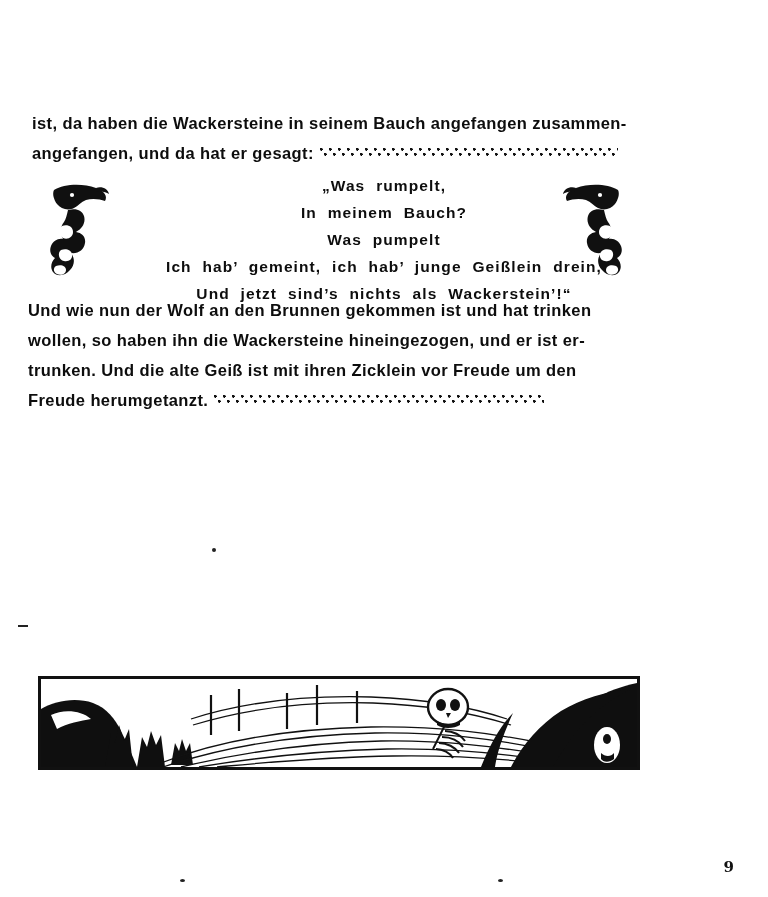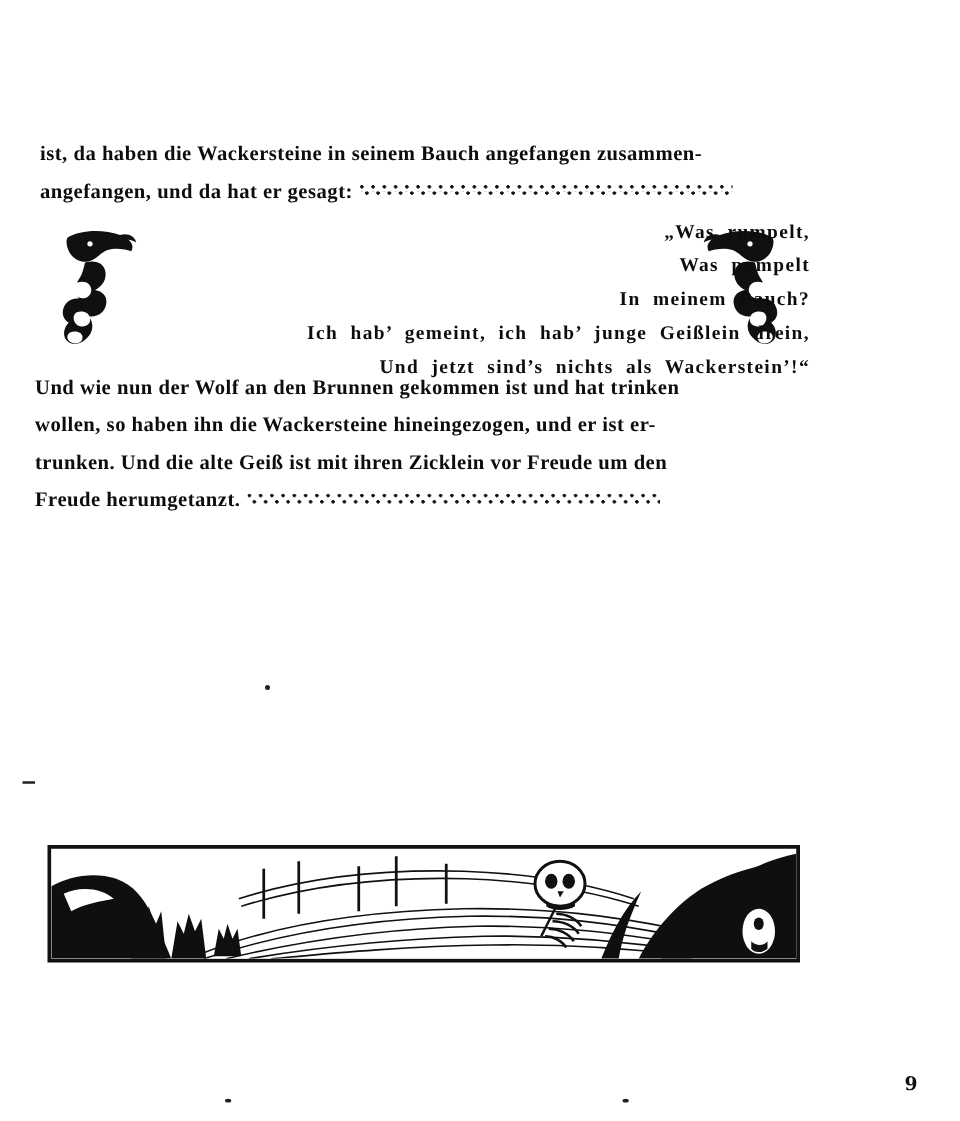--- a/index.html
+++ b/index.html
@@ -16,21 +16,21 @@
     overflow: hidden;
   }
 
   .page {
     position: absolute;
     inset: 0;
   }
 
   
   .fraktur {
-    font-family: Liberation Serif, serif;
+    font-family: Liberation Sans, sans-serif;
     font-weight: 600;
     font-style: normal;
     letter-spacing: 0.4px;
     color: #0d0d0d;
     -webkit-font-smoothing: antialiased;
   }
 
   .para {
     position: absolute;
     font-size: 16.5px;
@@ -72,21 +72,21 @@
   }
   #dotfill-1 { width: 298px; }
   #dotfill-2 { width: 330px; }
 
   
   #verse {
     position: absolute;
     left: 120px;
     top: 172px;
     width: 528px;
-    text-align: right;
+    text-align: center;
     font-size: 15.5px;
     line-height: 27px;
     letter-spacing: 1.1px;
   }
   #verse .vline { display: block; white-space: pre; }
 
   
   .vignette {
     position: absolute;
     width: 64px;
@@ -169,22 +169,22 @@
                  C12 54, 12 47, 16 42 C18 39, 19 34, 20 30 Z"></path>
         <path d="M14 46 C20 44, 25 47, 25 52 C25 57, 20 60, 15 58 C11 56, 10 49, 14 46 Z" fill="#fff"></path>
         <path d="M13 70 C18 68, 23 70, 24 74 C25 79, 21 82, 16 81 C11 80, 9 73, 13 70 Z" fill="#fff"></path>
         <path d="M8 86 C13 84, 18 86, 18 90 C18 94, 13 96, 9 94 C5 92, 5 88, 8 86 Z" fill="#fff"></path>
       </g>
     </svg>
   </div>
 
   <div class="fraktur" id="verse">
     <span class="vline">„Was  rumpelt,</span>
+    <span class="vline">In  meinem  Bauch?</span>
     <span class="vline">Was  pumpelt</span>
-    <span class="vline">In  meinem  Bauch?</span>
     <span class="vline">Ich  hab’  gemeint,  ich  hab’  junge  Geißlein  drein,</span>
     <span class="vline">Und  jetzt  sind’s  nichts  als  Wackerstein’!“</span>
   </div>
 
   <div class="para fraktur" id="para-bottom">
     <span class="line">Und wie nun der Wolf an den Brunnen gekommen ist und hat trinken</span>
     <span class="line">wollen, so haben ihn die Wackersteine hineingezogen, und er ist er-</span>
     <span class="line">trunken. Und die alte Geiß ist mit ihren Zicklein vor Freude um den</span>
     <span class="line"><span>Freude herumgetanzt.</span><span class="dotfill" id="dotfill-2"></span></span>
   </div>

